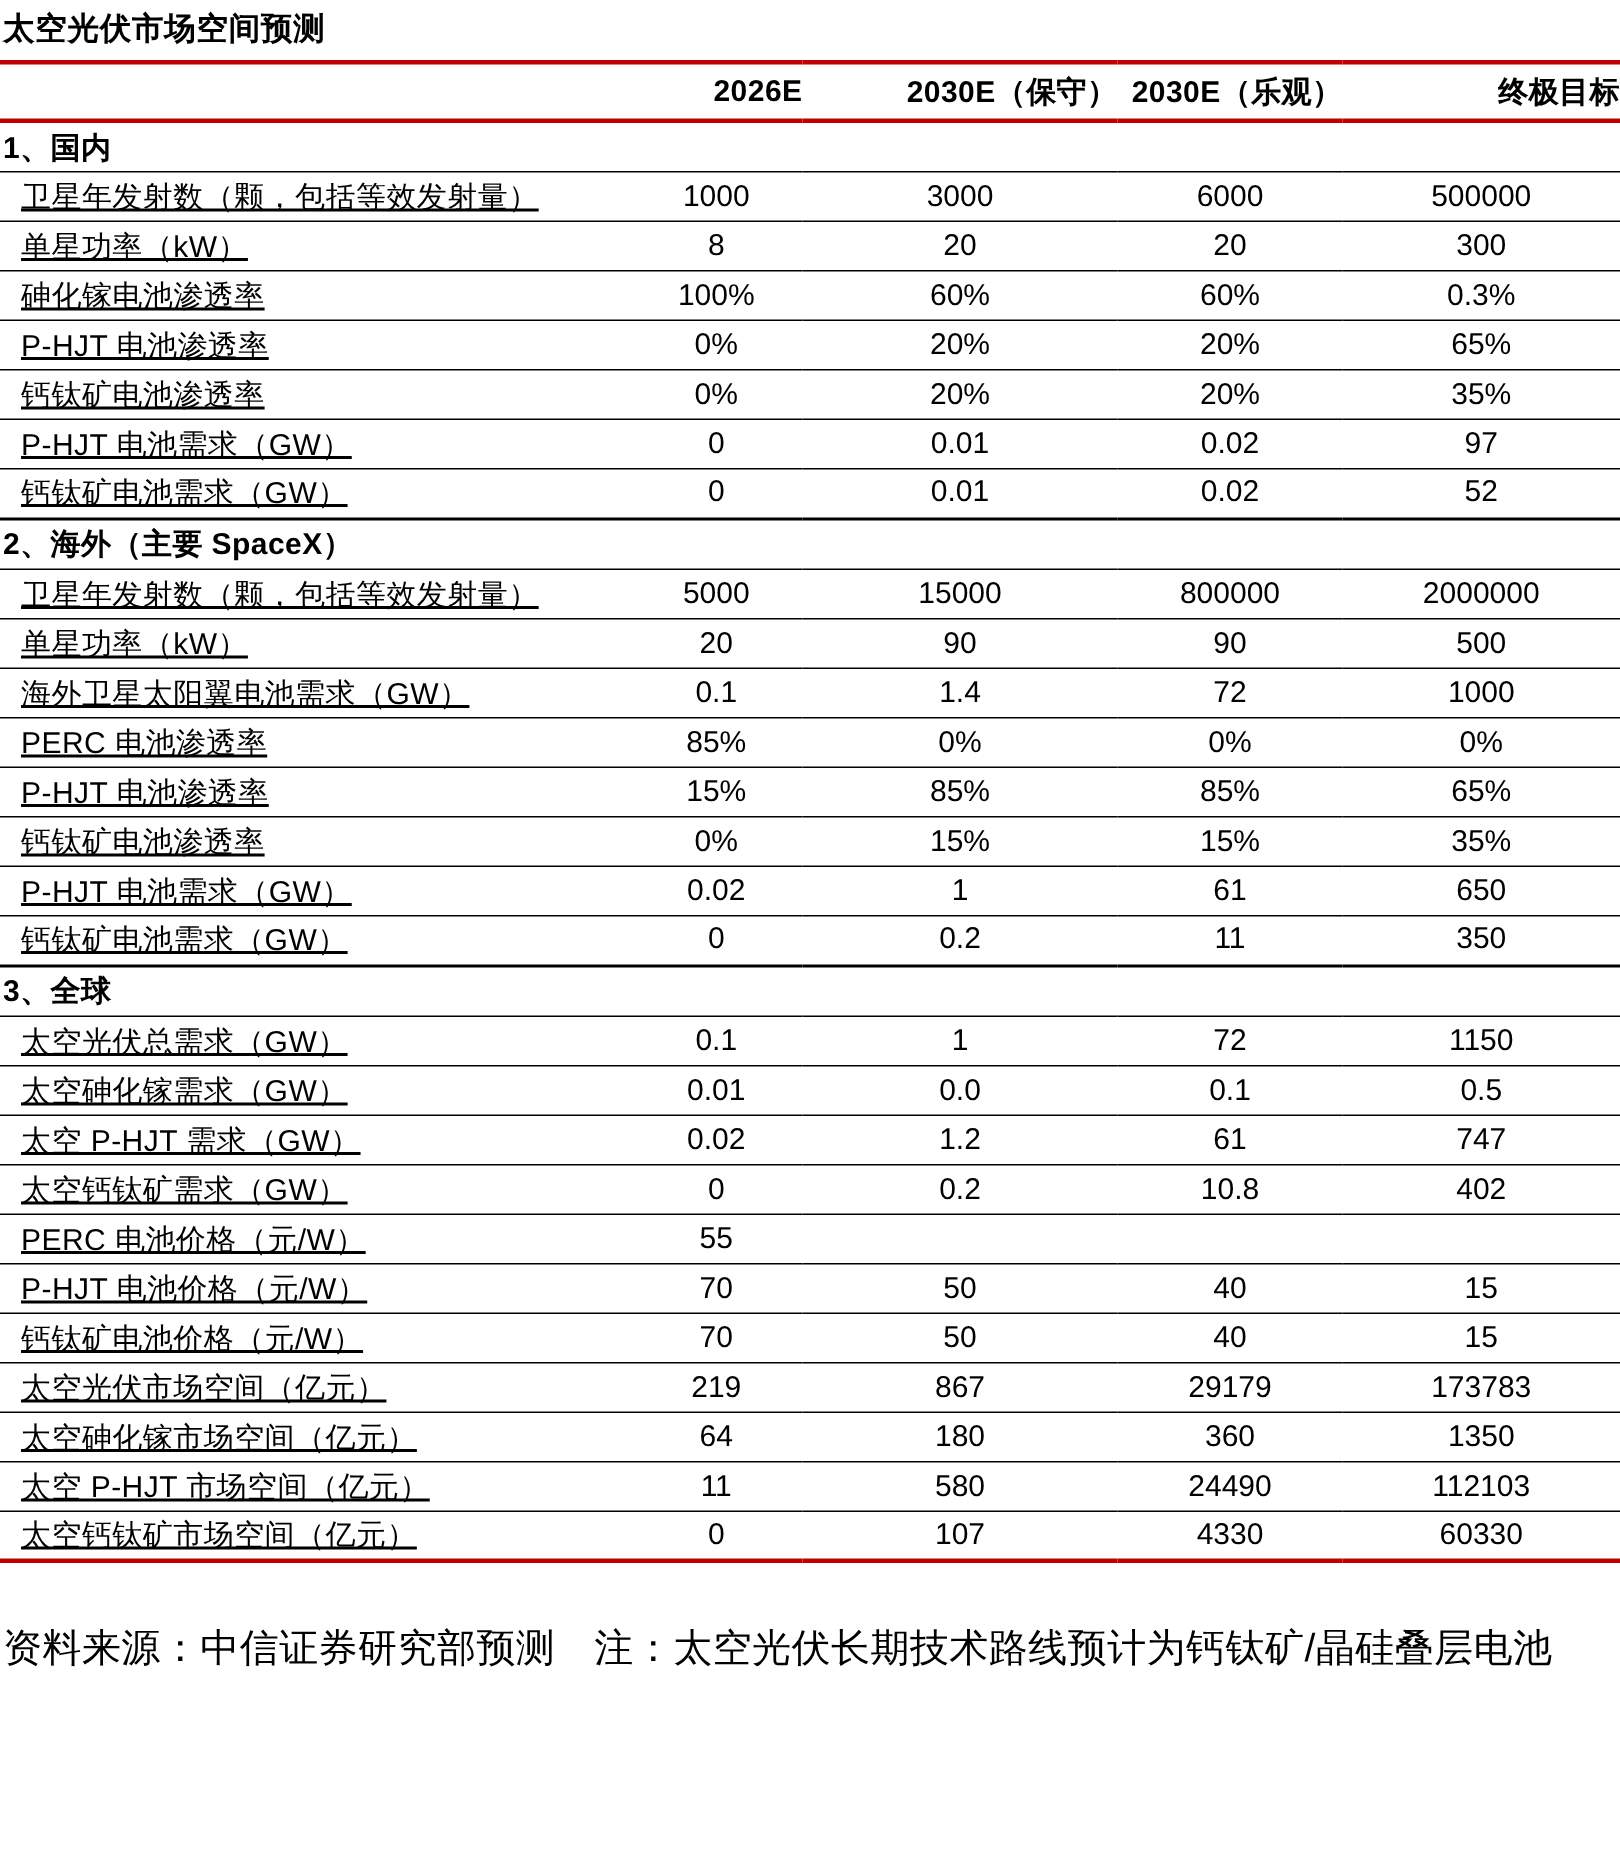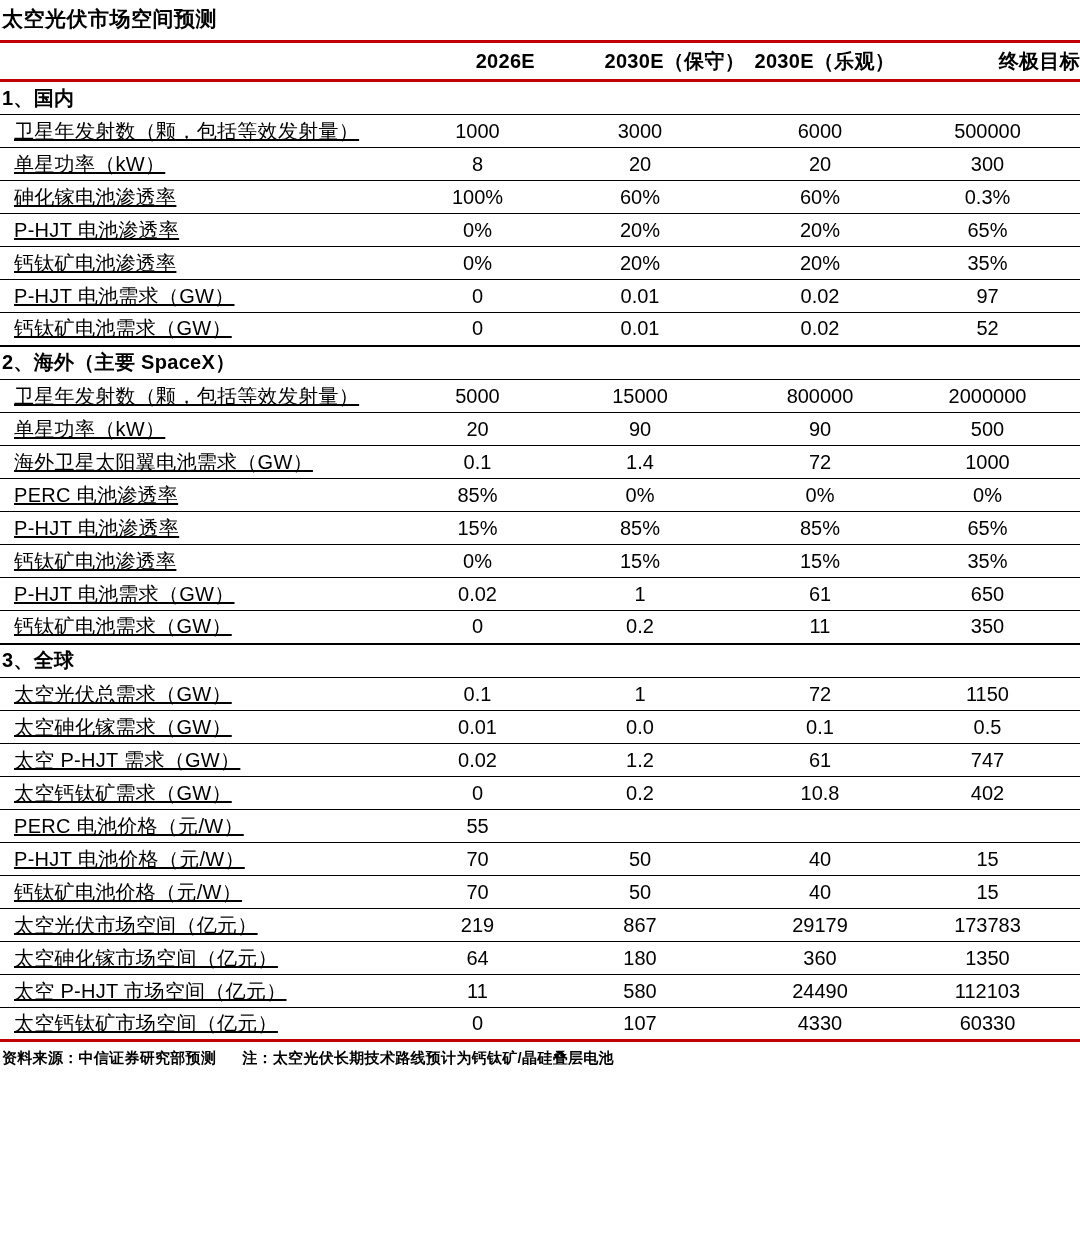--- a/index.html
+++ b/index.html
@@ -52,24 +52,25 @@
     font-weight: bold;
     text-align: left;
     padding-left: 2px;
     border-top: 2px solid var(--ink);
     border-bottom: 1px solid var(--ink);
     height: 34px;
     letter-spacing: 0.3px;
   }
   tbody tr:last-child td { border-bottom: 3px solid var(--red); }
   .footer {
-    font-size: 15px;
-    font-weight: 700;
+    font-size: 26px;
+    font-weight: 400;
     padding: 7px 0 0 2px;
     letter-spacing: 0.3px;
+    margin-top: 32px;
   }
   .footer .note-gap { display: inline-block; width: 26px; }
 </style>
 </head>
 <body>
 
 <div class="page">
   <div class="title">太空光伏市场空间预测</div>
 
   <table class="forecast">

